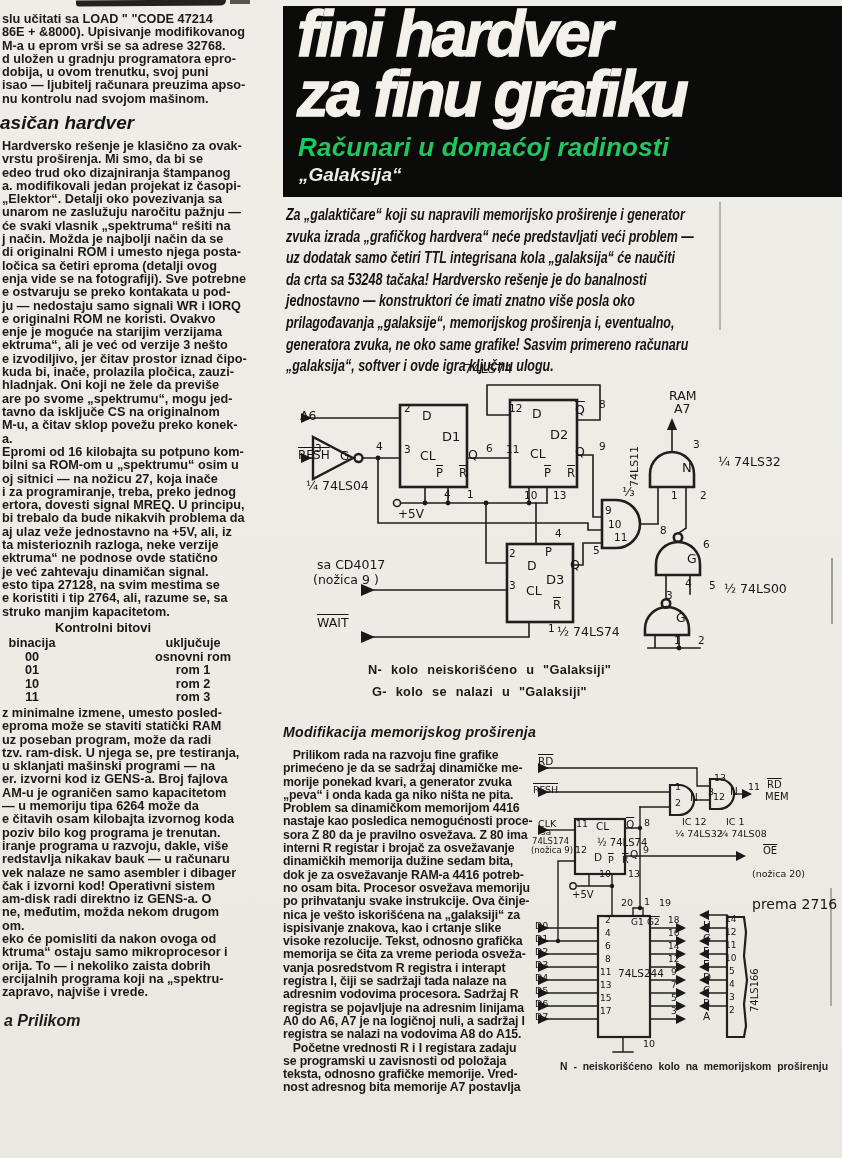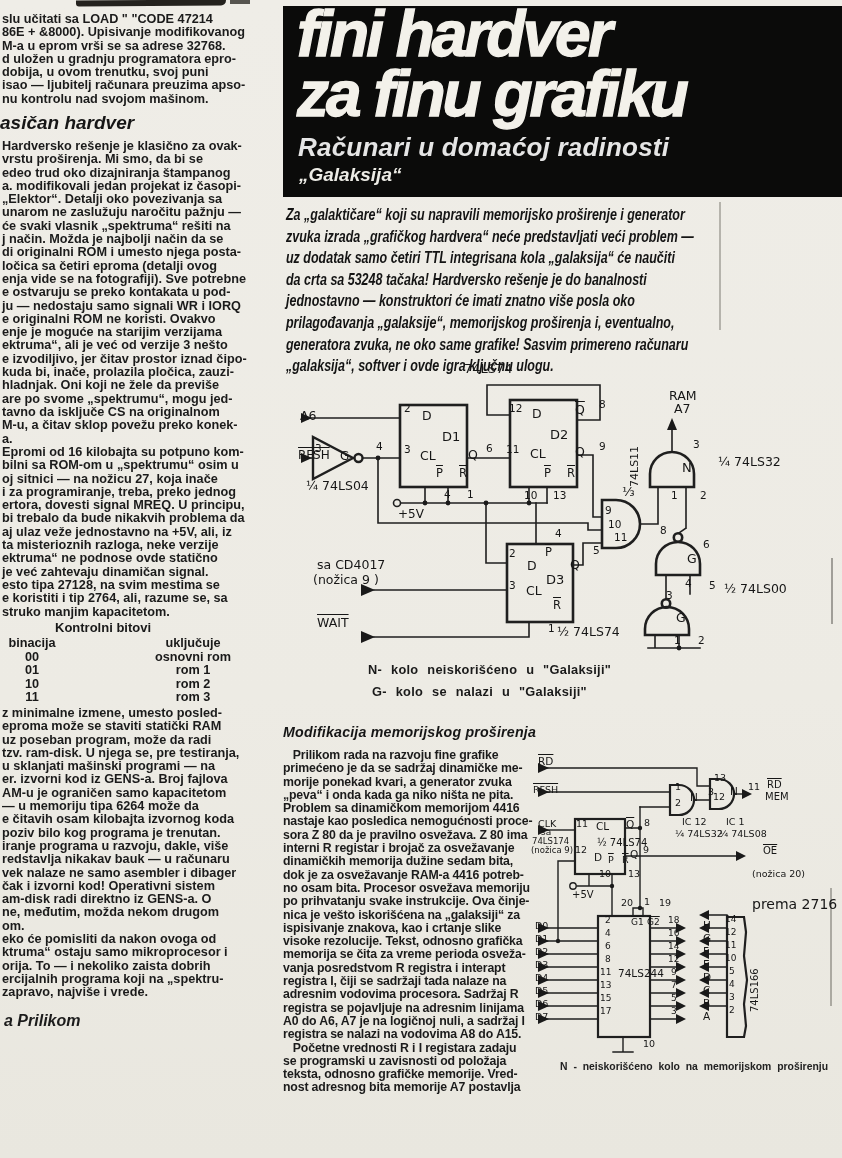--- a/index.html
+++ b/index.html
@@ -18,21 +18,21 @@
   .ktab{position:absolute;left:2px;font-size:12.7px;font-weight:600;line-height:13.5px;}
   .krow{display:flex;}
   .kc1{width:60px;white-space:pre;text-align:center;}
   .kc2{width:150px;margin-left:56px;text-align:center;white-space:pre;}
   
   .banner{position:absolute;left:283px;top:6px;width:559px;height:191px;background:#0b0b0a;}
   .banner .t1,.banner .t2{position:absolute;left:14px;color:#f3f1ea;font-weight:700;font-style:italic;
         font-size:64px;line-height:1;letter-spacing:-3px;-webkit-text-stroke:1.3px #f3f1ea;white-space:pre;}
   .banner .t1{top:-4px;}
   .banner .t2{top:56px;}
-  .banner .sub{position:absolute;left:15px;top:126px;color:#e5e5e5;font-style:italic;font-weight:600;font-size:26px;letter-spacing:0.2px;white-space:pre;}
+  .banner .sub{position:absolute;left:15px;top:126px;color:#22c55e;font-style:italic;font-weight:600;font-size:26px;letter-spacing:0.2px;white-space:pre;}
   .banner .sub2{position:absolute;left:16px;top:158px;color:#edece6;font-style:italic;font-weight:600;font-size:19px;white-space:pre;}
   
   .lead{position:absolute;left:286px;top:204px;font-weight:700;font-style:italic;font-size:16px;line-height:21.6px;
         white-space:pre;transform:scaleX(0.78);transform-origin:0 0;color:#141414;}
   .vrule{position:absolute;background:#8f8d86;width:1.5px;}
   
   .dlabel-layer{position:absolute;left:16px;top:0;width:842px;height:1158px;pointer-events:none;}
   .dlabel-layer span{position:absolute;font-family:"DejaVu Sans",sans-serif;color:#161616;line-height:1;white-space:pre;}
   .ov{text-decoration:overline;}
   .rot{transform:rotate(-90deg);transform-origin:0 0;}

